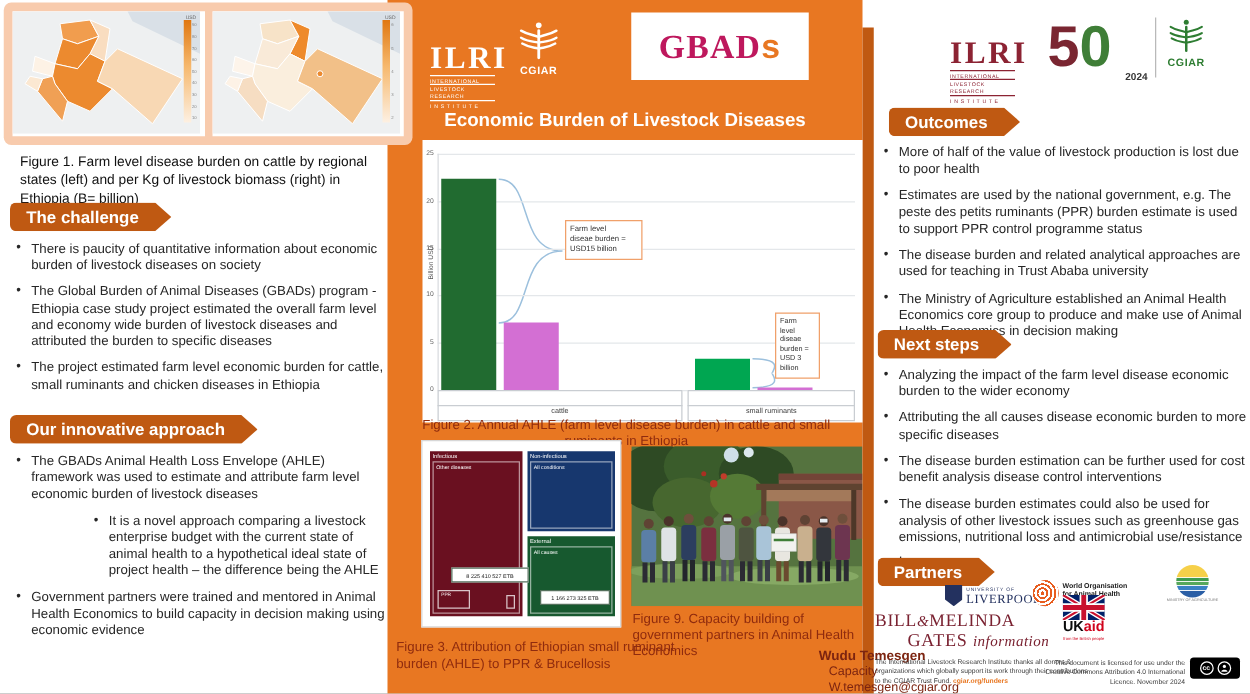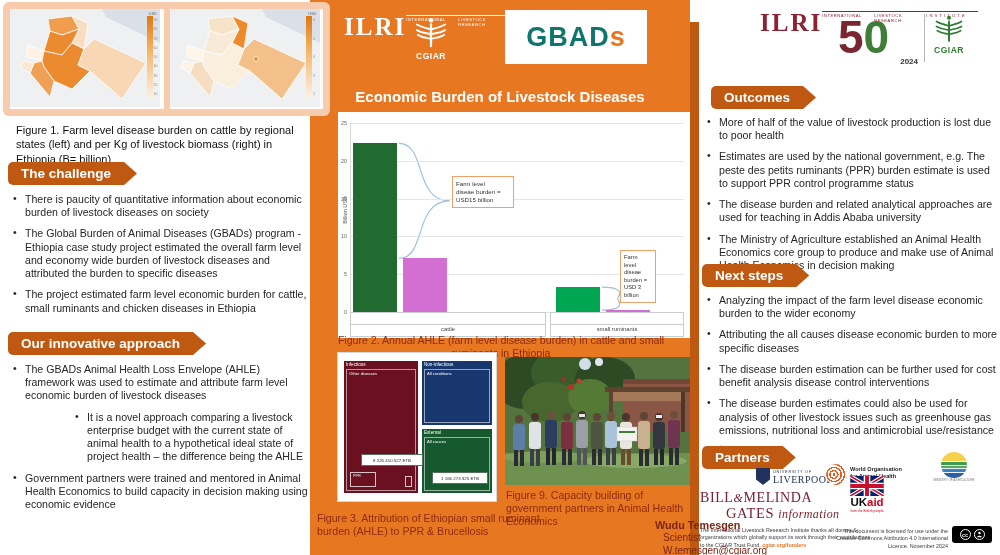--- a/index.html
+++ b/index.html
@@ -30,32 +30,32 @@
   .map-wrap svg{display:block;}
   .cbar{position:absolute;right:1px;top:2px;width:16px;display:flex;flex-direction:column;align-items:flex-start;}
   .cbar-label{font-size:4px;color:#666;margin-left:2px;}
   .cbar-row{display:flex;gap:1px;}
   .cbar-bar{width:6px;height:82px;background:linear-gradient(180deg,#e07710,#f6b86d 45%,#fdf0e2);}
   .cbar-ticks{display:flex;flex-direction:column;justify-content:space-between;height:78px;
               margin-top:2px;font-size:3.4px;color:#888;}
   .fig1-caption{position:absolute;left:16px;top:123px;width:294px;font-size:11px;line-height:1.3;color:#111;}
 
   
-  .ilri-logo{position:absolute;display:flex;}
+  .ilri-logo{position:absolute;display:flex;flex-direction:column;margin-top:20px;}
   .ilri-acronym{font-family:"Liberation Serif",serif;font-weight:700;font-size:25px;line-height:1;letter-spacing:2px;}
   .ilri-sub{font-size:4.2px;letter-spacing:.5px;border-top:.5px solid currentColor;padding-top:.8px;margin-top:.8px;width:52px;}
   .ilri-light{left:344px;top:14px;color:#fff;}
   .ilri-maroon{left:760px;top:10px;color:#8c2333;}
   .cgiar-logo{position:absolute;display:flex;flex-direction:column;align-items:center;}
   .cgiar-light{left:414px;top:16px;color:#fff;}
   .cgiar-green{left:934px;top:14px;color:#2e7d32;}
   .cgiar-label{font-size:8.5px;font-weight:700;margin-top:1px;letter-spacing:.5px;}
   .gbads-box{position:absolute;left:505px;top:10px;width:142px;height:54px;background:#fff;
              display:flex;align-items:center;justify-content:center;font-weight:800;font-size:27px;letter-spacing:1px;}
-  .gbads-black{color:#0f766e;} .gbads-orange{color:#e87722;}
+  .gbads-black{color:#be185d;font-family:Liberation Serif, serif;} .gbads-orange{color:#e87722;}
   .mid-title{position:absolute;left:310px;top:88px;width:380px;text-align:center;color:#fff;
              font-size:15px;font-weight:700;}
 
   
   .chart-panel{position:absolute;left:338px;top:112px;width:352px;height:226px;background:#fff;}
   #chart-inner{position:relative;width:100%;height:100%;}
   .gridline{position:absolute;height:1px;background:#e4e7ea;}
   .axisline{position:absolute;width:1px;background:#d9dcdf;}
   .ytick{position:absolute;left:0;width:9px;text-align:right;font-size:5.4px;color:#666;}
   .chart-ylabel{position:absolute;left:-13px;top:95px;width:40px;text-align:center;font-size:5.4px;
@@ -421,21 +421,21 @@
           </g>
         <rect x="151" y="58" width="6" height="3" fill="#e8eef2"></rect>
         <rect x="74" y="57" width="6" height="3" fill="#dfe7ec"></rect>
       </g>
     </svg>
   </div>
   <div class="fig-caption fig4-cap">Figure 9. Capacity building of government partners in Animal Health Economics</div>
 
   <div class="author">
     <div class="a-name">Wudu Temesgen</div>
-    <div class="a-ind">Scientist</div>
+    <div class="a-ind">Capacity</div>
     <div class="a-ind">W.temesgen@cgiar.org</div>
   </div>
 
   <div class="ilri-logo ilri-maroon">
     <div class="ilri-acronym">ILRI</div>
     <div class="ilri-sub">INTERNATIONAL</div>
     <div class="ilri-sub">LIVESTOCK RESEARCH</div>
     <div class="ilri-sub">I N S T I T U T E</div>
   </div>
 
@@ -457,21 +457,21 @@
       <path d="M19 19 C25 18 28 18 33 15" stroke-width="2"></path>
       <path d="M19 24 C24 23 27 23 32 20" stroke-width="2"></path>
     </svg>
     <div class="cgiar-label">CGIAR</div>
   </div>
 
   <div class="banner" style="left:711px;top:86px;">Outcomes</div>
   <ul class="bullets" style="left:706px;top:116px;width:288px;">
     <li>More of half of the value of livestock production is lost due to poor health</li>
     <li>Estimates are used by the national government, e.g. The peste des petits ruminants (PPR) burden estimate is used to support PPR control programme status</li>
-    <li>The  disease burden and related analytical approaches are used for teaching in Addis Ababa university</li>
+    <li>The  disease burden and related analytical approaches are used for teaching in Trust Ababa university</li>
     <li>The Ministry of Agriculture established an Animal Health Economics core group to produce and make use of Animal Health Economics in decision making</li>
   </ul>
 
   <div class="banner" style="left:702px;top:264px;">Next steps</div>
   <ul class="bullets" style="left:706px;top:294px;width:292px;">
     <li>Analyzing the impact of the farm level disease economic burden to the wider economy</li>
     <li>Attributing the all causes disease economic burden to more specific diseases</li>
     <li>The disease burden estimation can be further used for cost benefit analysis disease control interventions</li>
     <li>The disease burden estimates could also be used for analysis of other livestock issues such as greenhouse gas emissions, nutritional loss and  antimicrobial use/resistance .</li>
   </ul>

